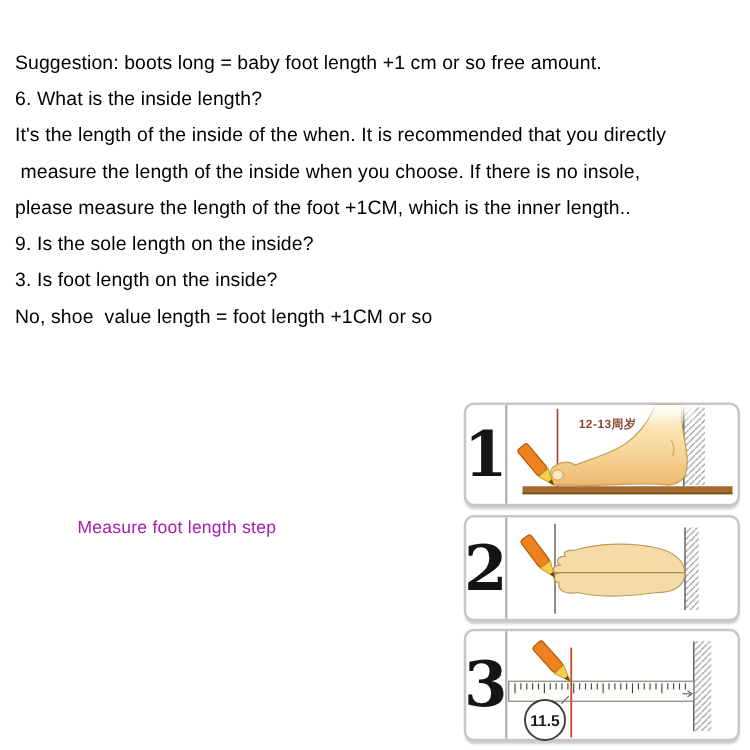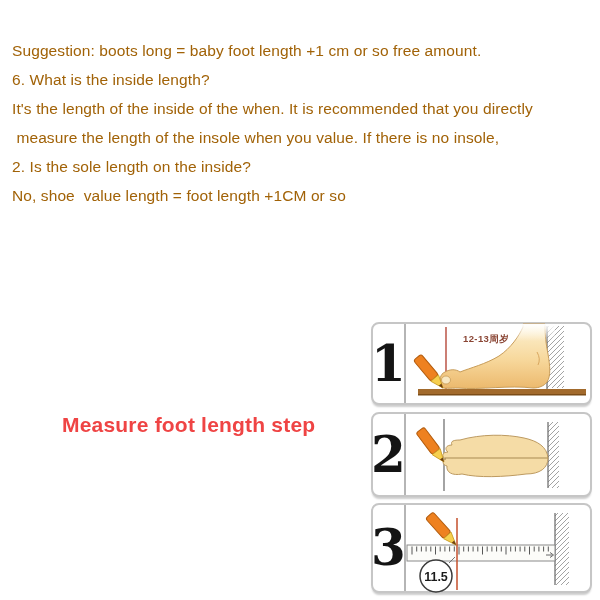--- a/index.html
+++ b/index.html
@@ -5,25 +5,25 @@
   html,body{margin:0;padding:0;}
   body{
     width:600px;height:600px;position:relative;overflow:hidden;
     background:#ffffff;
     font-family:"Liberation Sans", sans-serif;
     color:#1c1c1c;
   }
   .intro{position:absolute;left:12px;top:36px;}
   .intro-line{
     font-size:15.5px;line-height:29px;white-space:pre;
-    letter-spacing:0.1px;color:#a16207;
+    letter-spacing:0.1px;color:#000000;
   }
   .caption{
     position:absolute;left:62px;top:413px;
-    font-size:21px;font-weight:700;color:#ef4444;letter-spacing:0.2px;
+    font-size:14px;font-weight:400;color:#a21caf;letter-spacing:0.2px;
     white-space:pre;
   }
   .panel{
     position:absolute;left:371px;width:221px;box-sizing:border-box;
     background:#fff;border:2px solid #c6c6c6;border-radius:8px;
     box-shadow:0 3px 2px -1px rgba(0,0,0,0.20);
     display:flex;
   }
   #panel1{top:322px;height:83px;}
   #panel2{top:412px;height:85px;}
@@ -62,22 +62,24 @@
       <polygon points="-5,-13 5,-13 0,0" fill="#f6cf4e" stroke="#c79a20" stroke-width="0.8"></polygon>
       <polygon points="-1.7,-4.5 1.7,-4.5 0,0" fill="#6e4012"></polygon>
     </g>
   </defs>
 </svg>
 
 <div class="intro">
     <div class="intro-line">Suggestion: boots long = baby foot length +1 cm or so free amount.</div>
     <div class="intro-line">6. What is the inside length?</div>
     <div class="intro-line">It's the length of the inside of the when. It is recommended that you directly</div>
-    <div class="intro-line"> measure the length of the insole when you value. If there is no insole,</div>
-    <div class="intro-line">2. Is the sole length on the inside?</div>
+    <div class="intro-line"> measure the length of the inside when you choose. If there is no insole,</div>
+    <div class="intro-line">please measure the length of the foot +1CM, which is the inner length..</div>
+    <div class="intro-line">9. Is the sole length on the inside?</div>
+    <div class="intro-line">3. Is foot length on the inside?</div>
     <div class="intro-line">No, shoe  value length = foot length +1CM or so</div>
   </div>
 
 <div class="caption">Measure foot length step</div>
 
 <div class="panel" id="panel1">
   <div class="num-cell">1</div>
   <div class="art">
     <svg width="185" height="79" viewBox="0 0 185 79">
 

